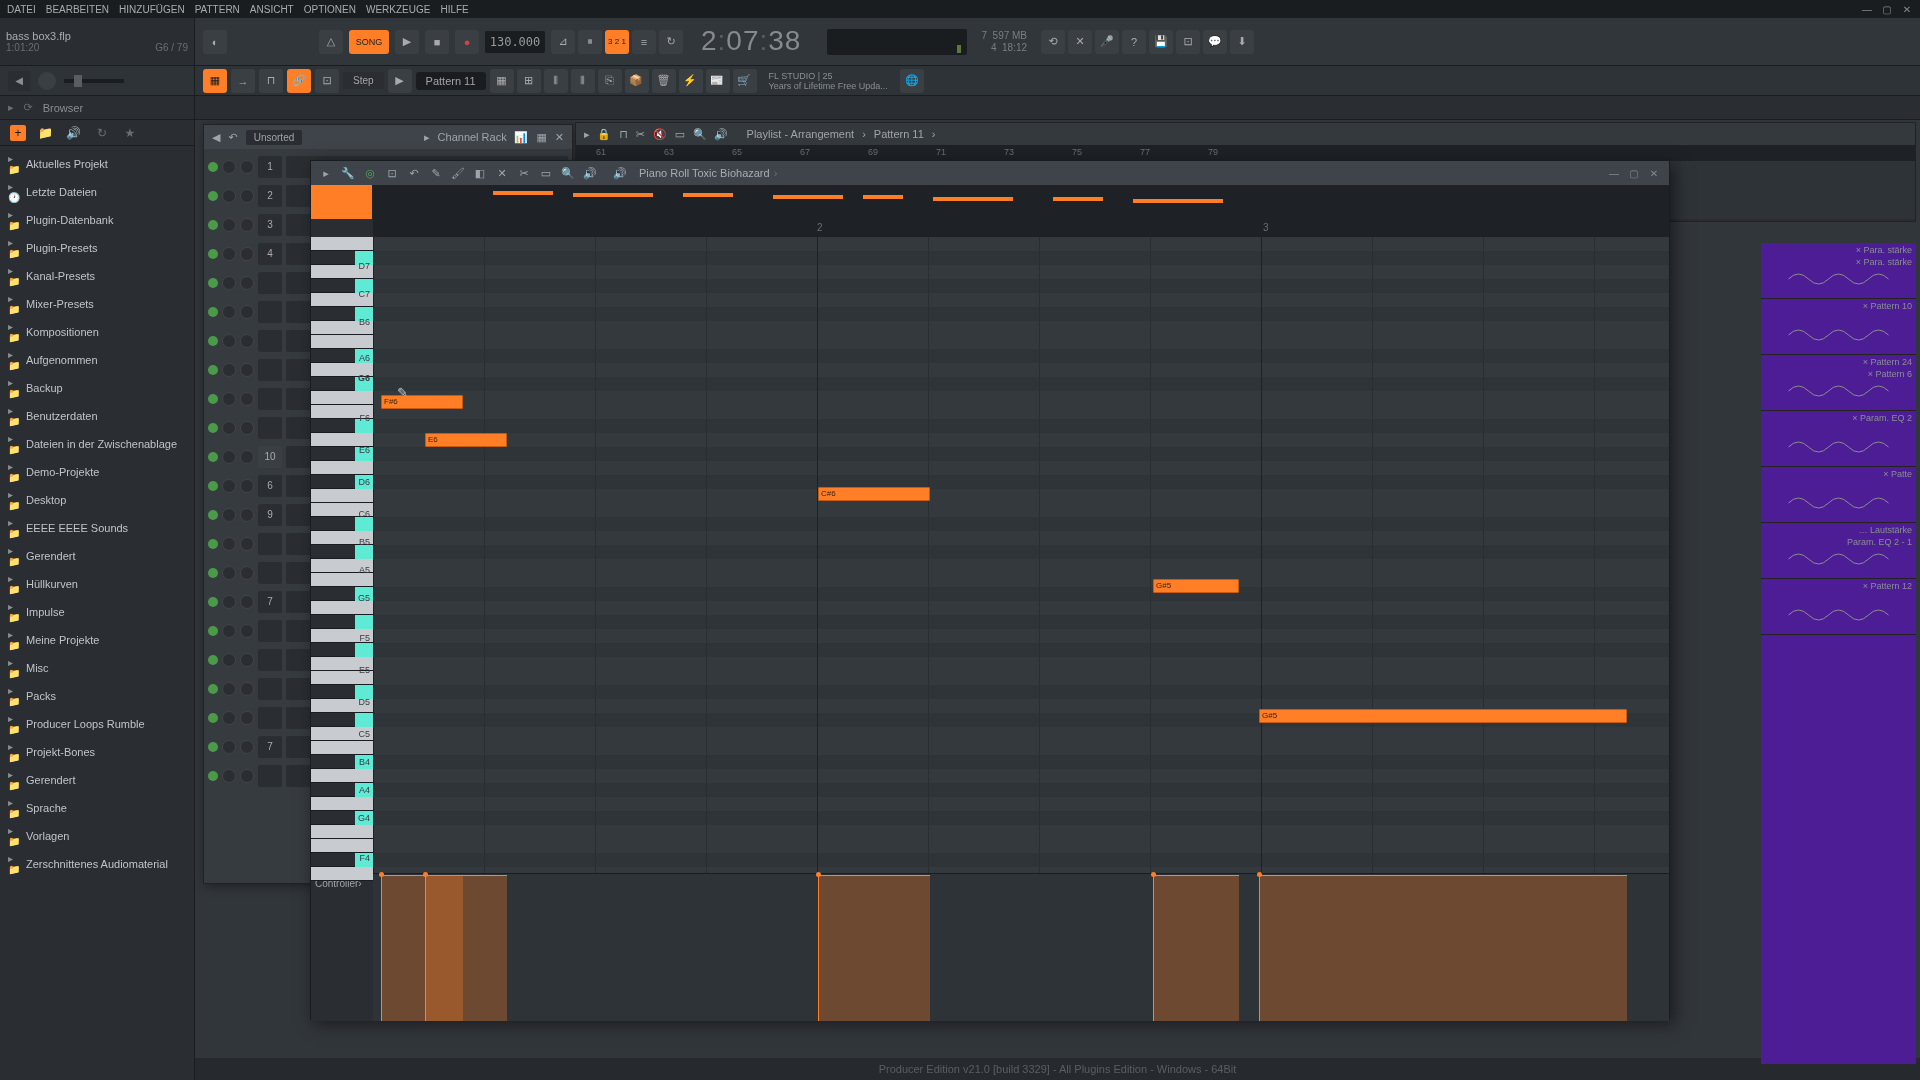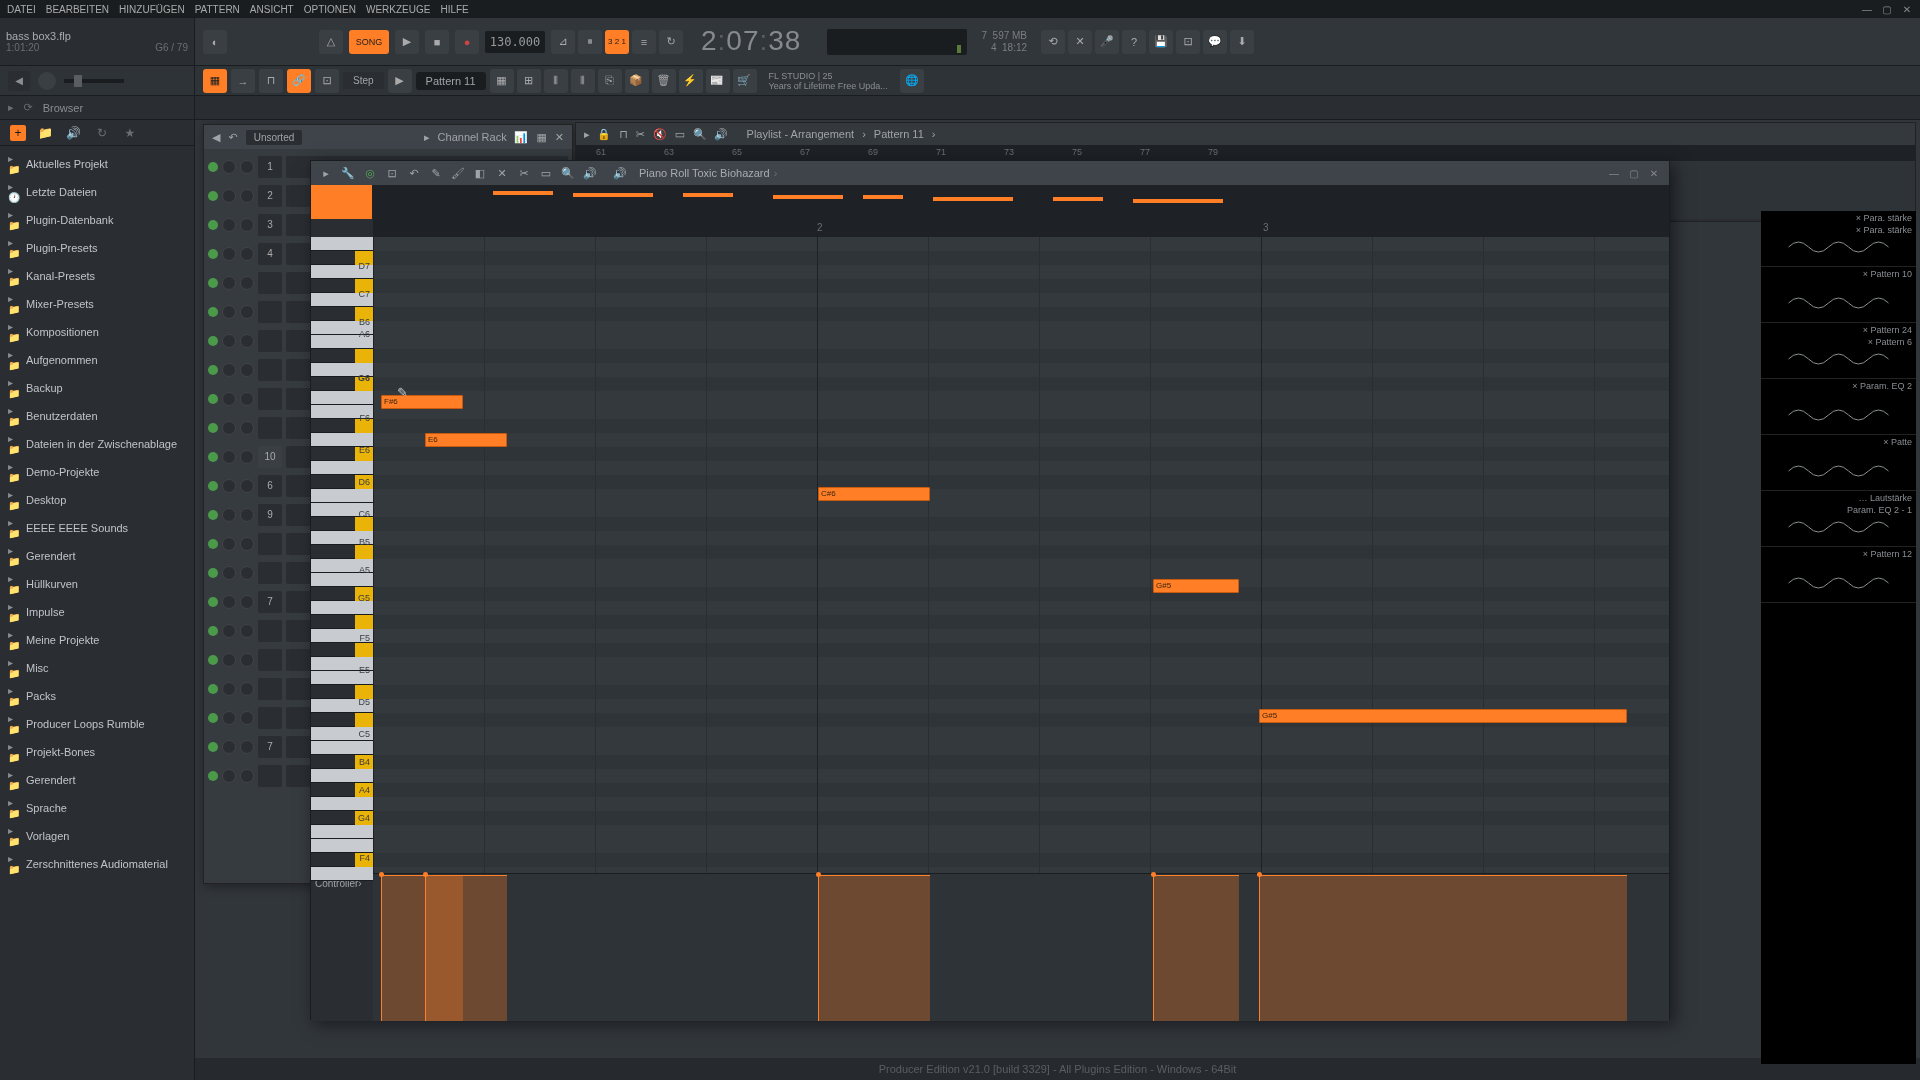--- a/index.html
+++ b/index.html
@@ -76,40 +76,40 @@
 .pr-top{height:34px;display:flex}
 .pr-corner{width:62px;background:#ff7e26;border-right:1px solid #222}
 .pr-overview{flex:1;background:#1e2226;position:relative;border-bottom:1px solid #222}
 .pr-ov-clip{position:absolute;height:4px;background:#ff7e26}
 .pr-ruler{height:18px;display:flex}
 .pr-ruler-pad{width:62px;background:#2a2e33}
 .pr-ruler-main{flex:1;background:#1e2226;position:relative;font-size:10px;color:#6a6e72}
 .pr-ruler-main span{position:absolute;top:3px}
 
 .pr-body{display:flex;height:636px}
-.pr-keys{width:62px;background:#eab308;position:relative}
+.pr-keys{width:62px;background:#5eead4;position:relative}
 .key{position:absolute;left:0;right:0;border-bottom:1px solid #1a1d20;display:flex;align-items:center;justify-content:flex-end;padding-right:3px;font-size:9px;color:#2a2e33}
 .key.white{background:#c8ccd0}
 .key.black{background:#2a2e33;right:18px;z-index:2;color:#888}
 .pr-grid{flex:1;background:#34393e;position:relative;overflow:hidden}
 .gridln-v{position:absolute;top:0;bottom:0;width:1px;background:#2a2e33}
 .gridln-v.bar{background:#1e2226;width:1px}
 .gridrow-black{position:absolute;left:0;right:0;background:#2f3439}
 .note{position:absolute;background:#ff7e26;border:1px solid #c85a10;border-radius:1px;font-size:8px;color:#3a2410;padding-left:2px;line-height:12px;overflow:hidden}
 .cursor{position:absolute;font-size:13px;color:#c0c4c8;z-index:5;pointer-events:none}
 
 .pr-ctrl{height:148px;display:flex;border-top:1px solid #1a1d20}
 .pr-ctrl-lbl{width:62px;background:#2a2e33;display:flex;align-items:flex-start;padding:4px;font-size:10px;color:#a0a4a8}
 .pr-ctrl-area{flex:1;background:#2e3338;position:relative}
 .vel{position:absolute;bottom:0;width:1px;background:#ff7e26}
 .vel::before{content:'';position:absolute;top:-3px;left:-2px;width:5px;height:5px;background:#ff7e26;border-radius:50%}
 .vel-fill{position:absolute;bottom:0;background:rgba(255,126,38,.3);border-top:1px solid #ff7e26}
 
 
-.rightpanel{position:absolute;right:4px;top:91px;width:155px;bottom:40px;background:#000000;z-index:5}
+.rightpanel{position:absolute;right:4px;top:123px;width:155px;bottom:40px;background:#4c1d95;z-index:5}
 .rp-track{height:56px;border-bottom:1px solid #222;position:relative;padding:2px}
 .rp-label{position:absolute;top:2px;right:4px;font-size:9px;color:#8a8e92}
 .rp-wave{position:absolute;bottom:4px;left:2px;right:2px;height:30px}
 .rp-wave svg{width:100%;height:100%}
 
 .footer{position:absolute;bottom:0;left:195px;right:0;height:22px;background:#262a2e;display:flex;align-items:center;justify-content:center;font-size:11px;color:#5a5e62}
 </style>
 </head>
 <body>
 
@@ -634,21 +634,21 @@
             <div class="key black" style="top: 546px; height: 14px;"></div>
             <div class="key white" style="top: 560px; height: 14px;"></div>
             <div class="key black" style="top: 574px; height: 14px;"></div>
             <div class="key white" style="top: 588px; height: 14px;"></div>
             <div class="key white" style="top: 602px; height: 14px;"></div>
             <div class="key black" style="top: 616px; height: 14px;"></div>
             <div class="key white" style="top: 630px; height: 14px;"></div>
             <div style="position: absolute; right: 3px; top: 24px; font-size: 9px; color: rgb(58, 62, 66); z-index: 3;">D7</div>
             <div style="position: absolute; right: 3px; top: 52px; font-size: 9px; color: rgb(58, 62, 66); z-index: 3;">C7</div>
             <div style="position: absolute; right: 3px; top: 80px; font-size: 9px; color: rgb(58, 62, 66); z-index: 3;">B6</div>
-            <div style="position: absolute; right: 3px; top: 92px; font-size: 9px; color: rgb(58, 62, 66); z-index: 3;">A6</div>
+            <div style="position: absolute; right: 3px; top: 116px; font-size: 9px; color: rgb(58, 62, 66); z-index: 3;">A6</div>
             <div style="position: absolute; right: 3px; top: 136px; font-size: 9px; color: rgb(58, 62, 66); z-index: 3; font-weight: bold;">G6</div>
             <div style="position: absolute; right: 3px; top: 176px; font-size: 9px; color: rgb(58, 62, 66); z-index: 3;">F6</div>
             <div style="position: absolute; right: 3px; top: 208px; font-size: 9px; color: rgb(58, 62, 66); z-index: 3;">E6</div>
             <div style="position: absolute; right: 3px; top: 240px; font-size: 9px; color: rgb(58, 62, 66); z-index: 3;">D6</div>
             <div style="position: absolute; right: 3px; top: 272px; font-size: 9px; color: rgb(58, 62, 66); z-index: 3;">C6</div>
             <div style="position: absolute; right: 3px; top: 300px; font-size: 9px; color: rgb(58, 62, 66); z-index: 3;">B5</div>
             <div style="position: absolute; right: 3px; top: 328px; font-size: 9px; color: rgb(58, 62, 66); z-index: 3;">A5</div>
             <div style="position: absolute; right: 3px; top: 356px; font-size: 9px; color: rgb(58, 62, 66); z-index: 3;">G5</div>
             <div style="position: absolute; right: 3px; top: 396px; font-size: 9px; color: rgb(58, 62, 66); z-index: 3;">F5</div>
             <div style="position: absolute; right: 3px; top: 428px; font-size: 9px; color: rgb(58, 62, 66); z-index: 3;">E5</div>

